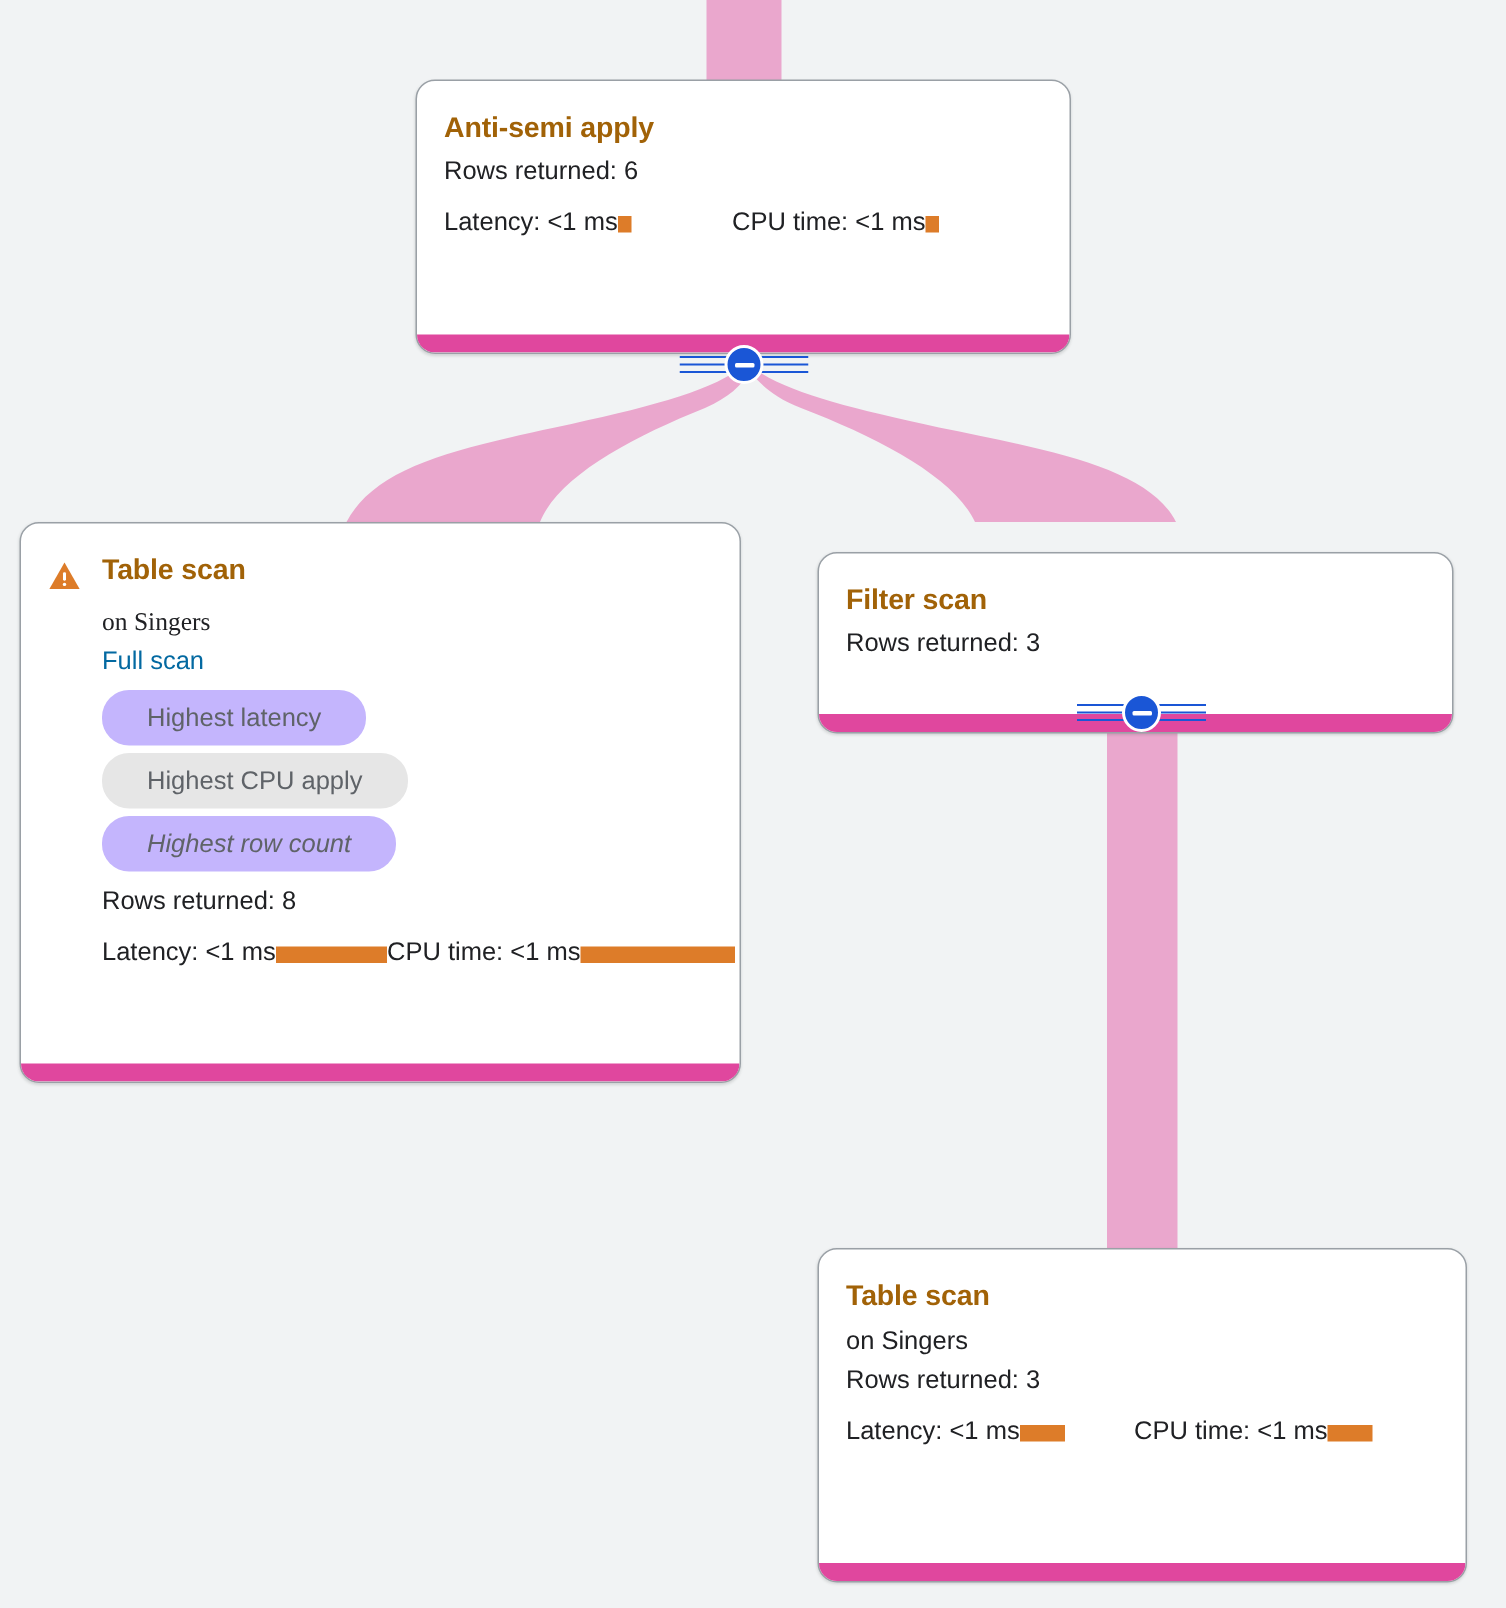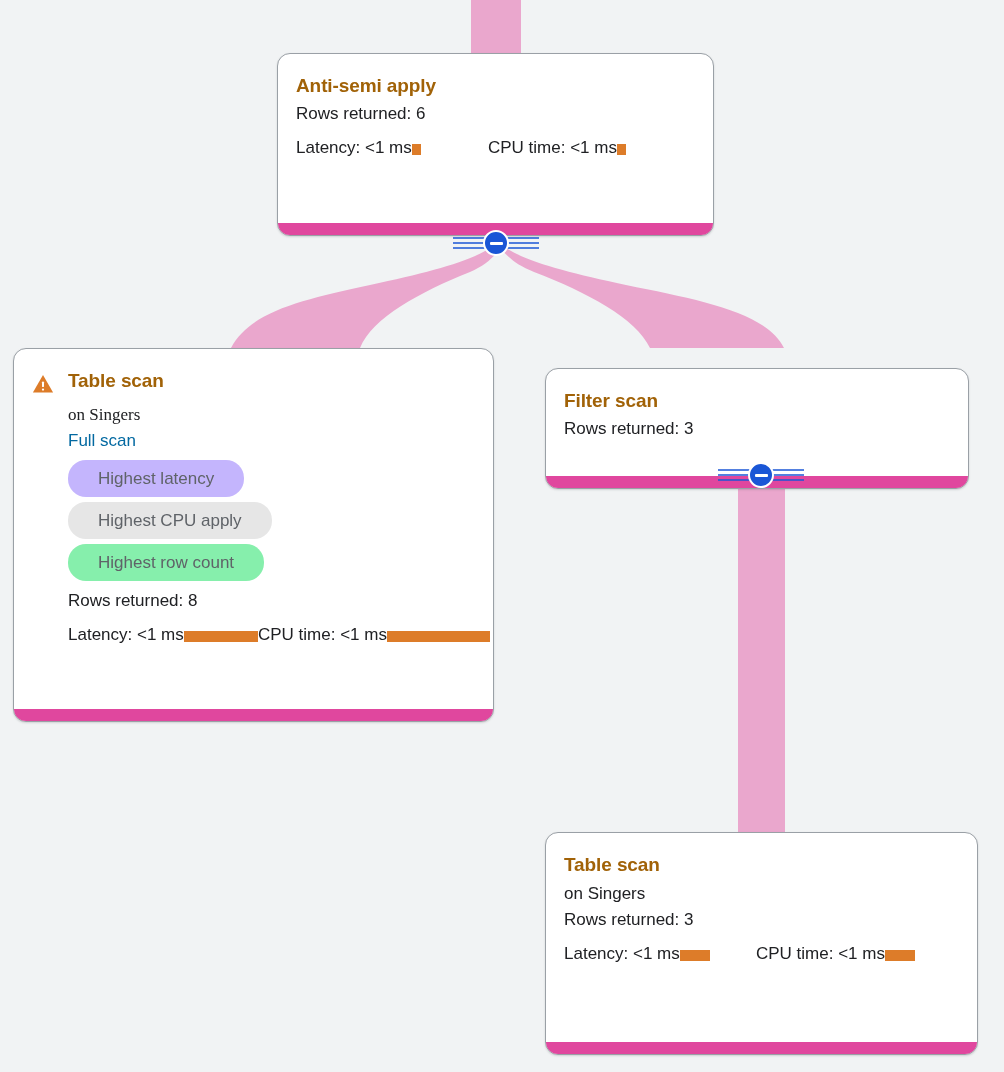--- a/index.html
+++ b/index.html
@@ -254,21 +254,21 @@
           <circle cx="12" cy="18.1" r="1.25" fill="#ffffff"></circle>
         </svg>
         <div class="node-title">Table scan</div>
       </div>
       <div class="node-content">
         <div class="sub-line" style="margin-top:7px;font-family:Liberation Serif, serif;">on Singers</div>
         <div class="sub-line muted">Full scan</div>
         <div class="chips">
           <span class="chip" style="background: #c4b5fd;">Highest latency</span>
           <span class="chip" style="background: rgb(230, 230, 230);">Highest CPU apply</span>
-          <span class="chip" style="background: #86efac;">Highest row count</span>
+          <span class="chip" style="background: #c4b5fd; font-style: italic;">Highest row count</span>
         </div>
         <div class="rows-line">Rows returned: 8</div>
         <div class="metrics">
           <div class="metric" style="width:190px;">
             <span class="metric-label">Latency: &lt;1 ms</span>
             <span class="metric-bar" style="width: 99px; background: rgb(221, 124, 41);"></span>
           </div>
           <div class="metric">
             <span class="metric-label">CPU time: &lt;1 ms</span>
             <span class="metric-bar" style="width: 103px; background: rgb(221, 124, 41);"></span>

